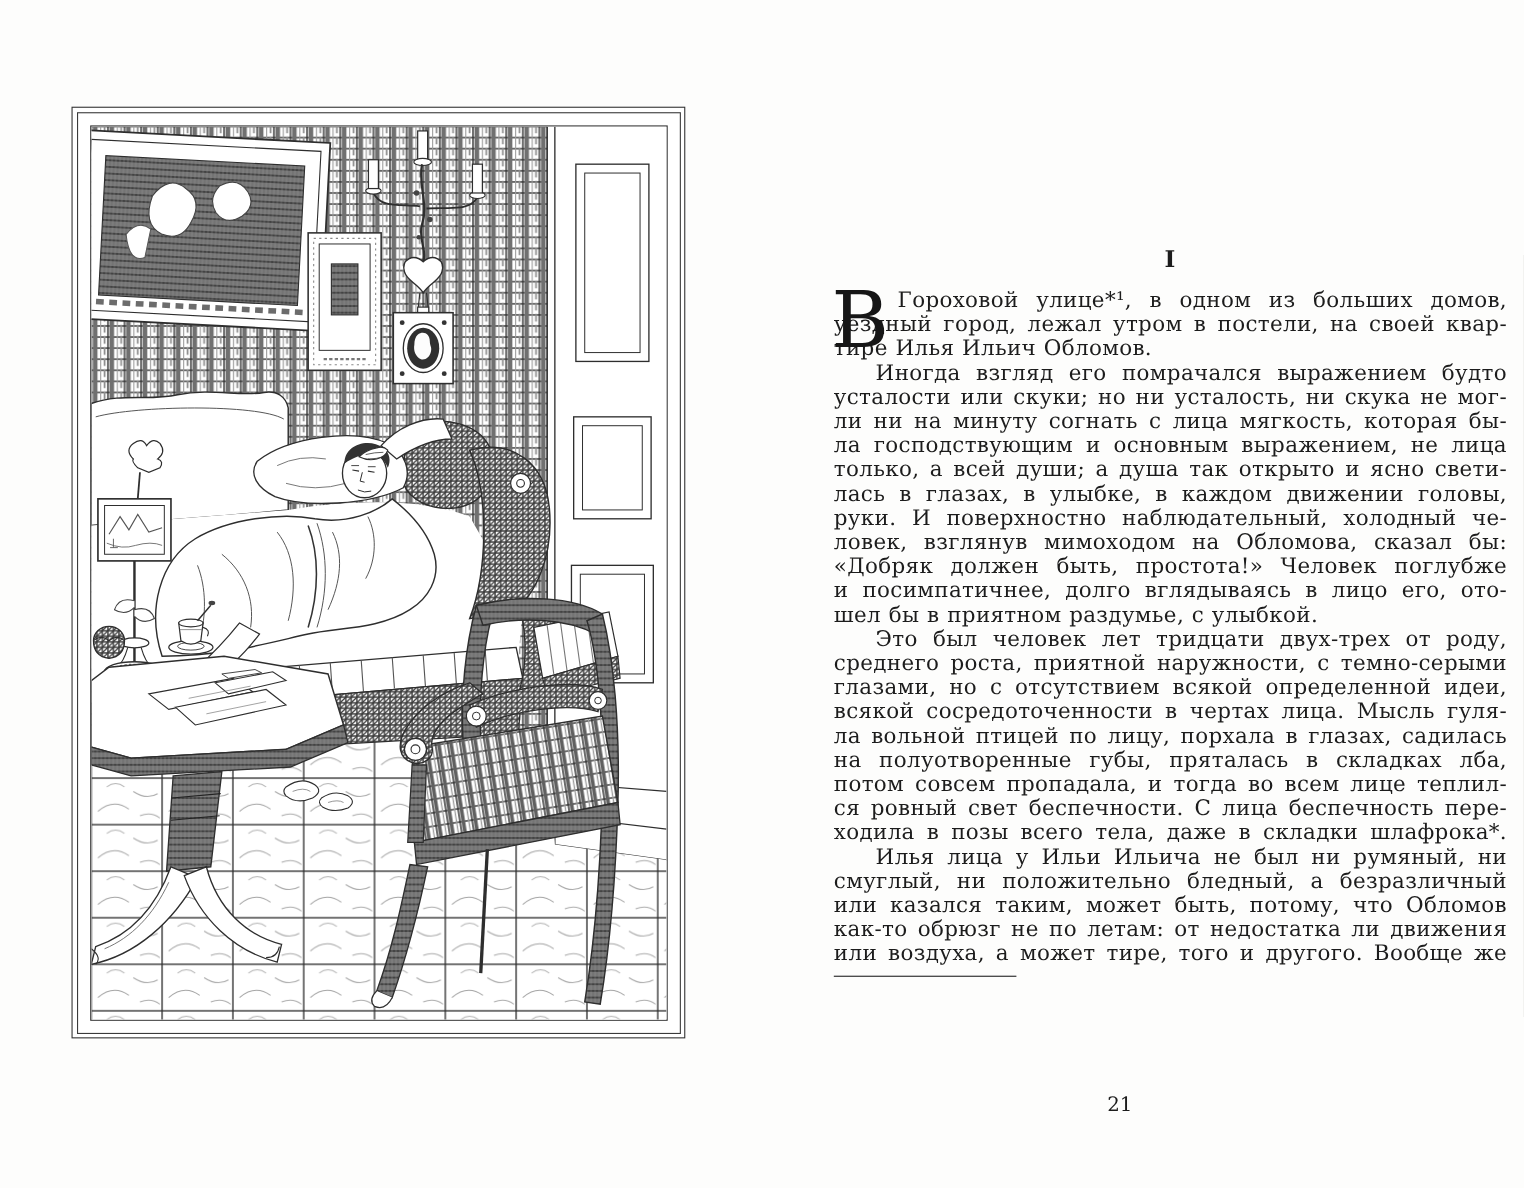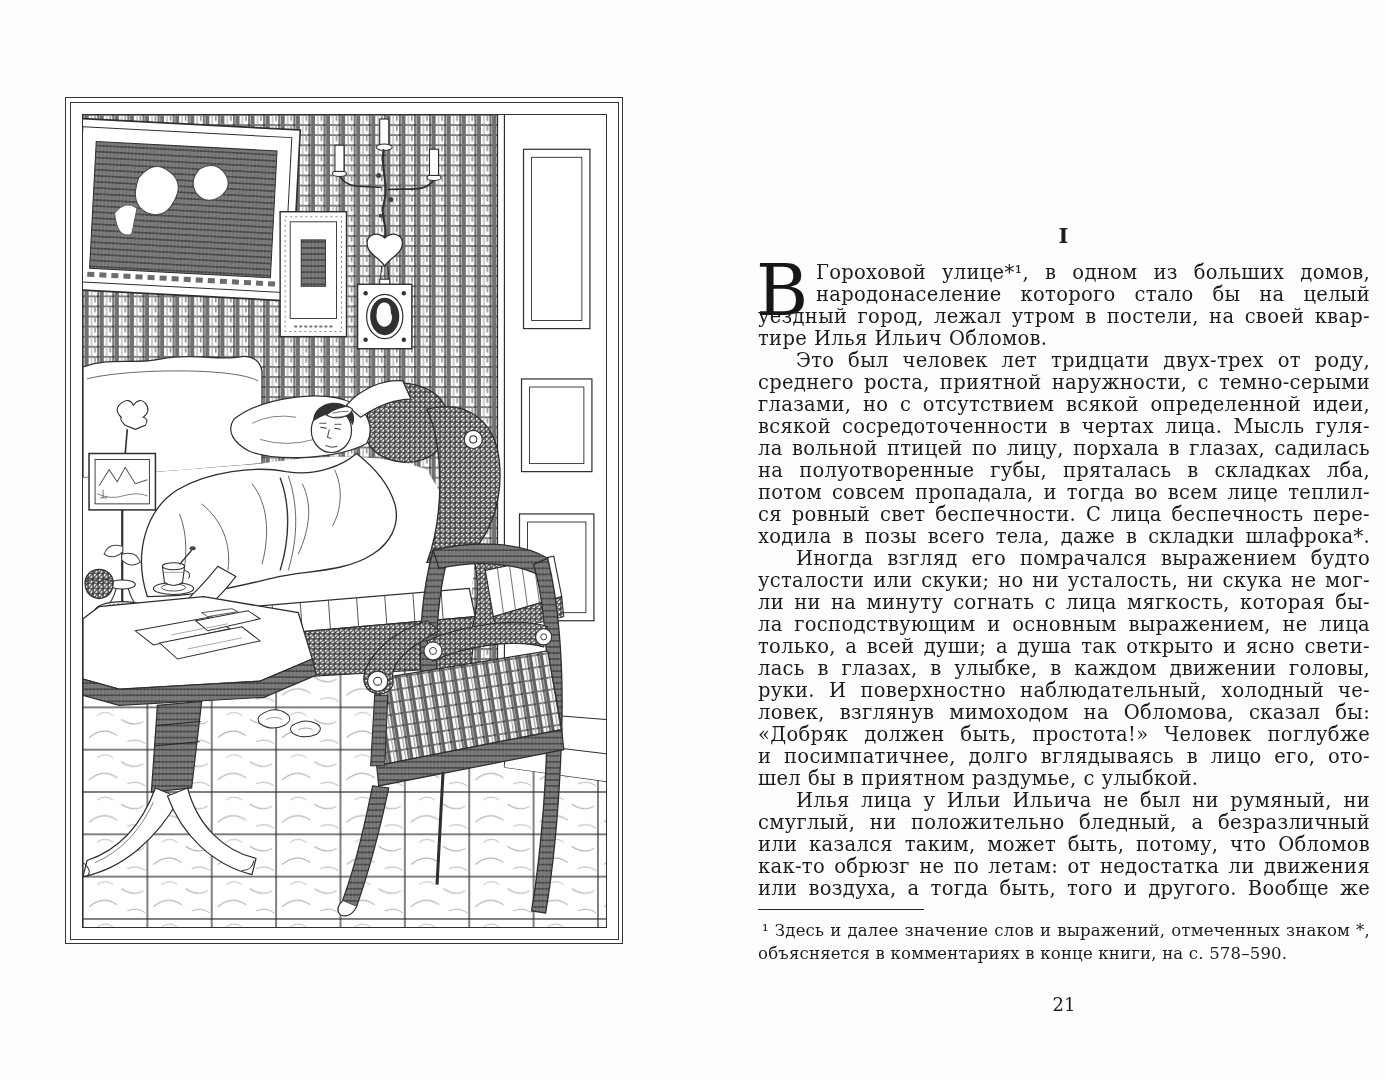--- a/index.html
+++ b/index.html
@@ -20,21 +20,21 @@
   .line{font-size:19.5px;line-height:22px;letter-spacing:0.3px;word-spacing:0.5px;white-space:normal;}
   .jline{text-align:justify;text-align-last:justify;}
   .lline{text-align:right;text-align-last:left;}
   .first{padding-left:38px;}
   .cap{margin-left:58px;}
   .dropcap{position:absolute;left:-2px;top:-7px;font-size:71px;line-height:1;color:#161616;}
   .fnrule{margin-top:9px;width:166px;border-top:1.7px solid #222;}
   .footnote{margin-top:9px;}
   .fline{font-size:16.5px;line-height:23px;letter-spacing:0.2px;}
   .fline.fn-first{padding-left:4px;}
-  .pagenum{position:absolute;left:758px;top:994px;width:612px;text-align:center;font-size:18px;}
+  .pagenum{position:absolute;left:712px;top:994px;width:612px;text-align:center;font-size:18px;}
 </style>
 </head>
 <body>
 
 <div class="stage">
 
   <figure class="plate" style="margin:0">
     <div class="plate-mid">
       <div class="plate-inner">
         <svg viewBox="0 0 520 806" preserveAspectRatio="none" fill="none" stroke="#2e2e2e" stroke-width="1.2">
@@ -248,62 +248,57 @@
       </div>
     </div>
   </figure>
 
   <main class="textcol">
     <h1 class="chapter">I</h1>
 
     <section class="para">
       <span class="dropcap">В</span>
       <div class="line jline cap">Гороховой улице*¹, в одном из больших домов,</div>
-      <div class="line jline cap">народонаселение которого стало бы на целый</div>
       <div class="line jline">уездный город, лежал утром в постели, на своей квар-</div>
       <div class="line lline">тире Илья Ильич Обломов.</div>
-    </section>
-
-    <section class="para">
-      <div class="line jline first">Это был человек лет тридцати двух-трех от роду,</div>
-      <div class="line jline">среднего роста, приятной наружности, с темно-серыми</div>
-      <div class="line jline">глазами, но с отсутствием всякой определенной идеи,</div>
-      <div class="line jline">всякой сосредоточенности в чертах лица. Мысль гуля-</div>
-      <div class="line jline">ла вольной птицей по лицу, порхала в глазах, садилась</div>
-      <div class="line jline">на полуотворенные губы, пряталась в складках лба,</div>
-      <div class="line jline">потом совсем пропадала, и тогда во всем лице теплил-</div>
-      <div class="line jline">ся ровный свет беспечности. С лица беспечность пере-</div>
-      <div class="line jline">ходила в позы всего тела, даже в складки шлафрока*.</div>
     </section>
 
     <section class="para">
       <div class="line jline first">Иногда взгляд его помрачался выражением будто</div>
       <div class="line jline">усталости или скуки; но ни усталость, ни скука не мог-</div>
       <div class="line jline">ли ни на минуту согнать с лица мягкость, которая бы-</div>
       <div class="line jline">ла господствующим и основным выражением, не лица</div>
       <div class="line jline">только, а всей души; а душа так открыто и ясно свети-</div>
       <div class="line jline">лась в глазах, в улыбке, в каждом движении головы,</div>
       <div class="line jline">руки. И поверхностно наблюдательный, холодный че-</div>
       <div class="line jline">ловек, взглянув мимоходом на Обломова, сказал бы:</div>
       <div class="line jline">«Добряк должен быть, простота!» Человек поглубже</div>
       <div class="line jline">и посимпатичнее, долго вглядываясь в лицо его, ото-</div>
       <div class="line lline">шел бы в приятном раздумье, с улыбкой.</div>
     </section>
 
     <section class="para">
+      <div class="line jline first">Это был человек лет тридцати двух-трех от роду,</div>
+      <div class="line jline">среднего роста, приятной наружности, с темно-серыми</div>
+      <div class="line jline">глазами, но с отсутствием всякой определенной идеи,</div>
+      <div class="line jline">всякой сосредоточенности в чертах лица. Мысль гуля-</div>
+      <div class="line jline">ла вольной птицей по лицу, порхала в глазах, садилась</div>
+      <div class="line jline">на полуотворенные губы, пряталась в складках лба,</div>
+      <div class="line jline">потом совсем пропадала, и тогда во всем лице теплил-</div>
+      <div class="line jline">ся ровный свет беспечности. С лица беспечность пере-</div>
+      <div class="line jline">ходила в позы всего тела, даже в складки шлафрока*.</div>
+    </section>
+
+    <section class="para">
       <div class="line jline first">Илья лица у Ильи Ильича не был ни румяный, ни</div>
       <div class="line jline">смуглый, ни положительно бледный, а безразличный</div>
       <div class="line jline">или казался таким, может быть, потому, что Обломов</div>
       <div class="line jline">как-то обрюзг не по летам: от недостатка ли движения</div>
-      <div class="line jline">или воздуха, а тогда быть, того и другого. Вообще же</div>
+      <div class="line jline">или воздуха, а может тире, того и другого. Вообще же</div>
     </section>
 
     <div class="fnrule"></div>
 
-    <div class="footnote">
-      <div class="fline jline fn-first">¹ Здесь и далее значение слов и выражений, отмеченных знаком *,</div>
-      <div class="fline lline">объясняется в комментариях в конце книги, на с. 578–590.</div>
-    </div>
   </main>
 
   <div class="pagenum">21</div>
 
 </div>
 
 </body></html>

